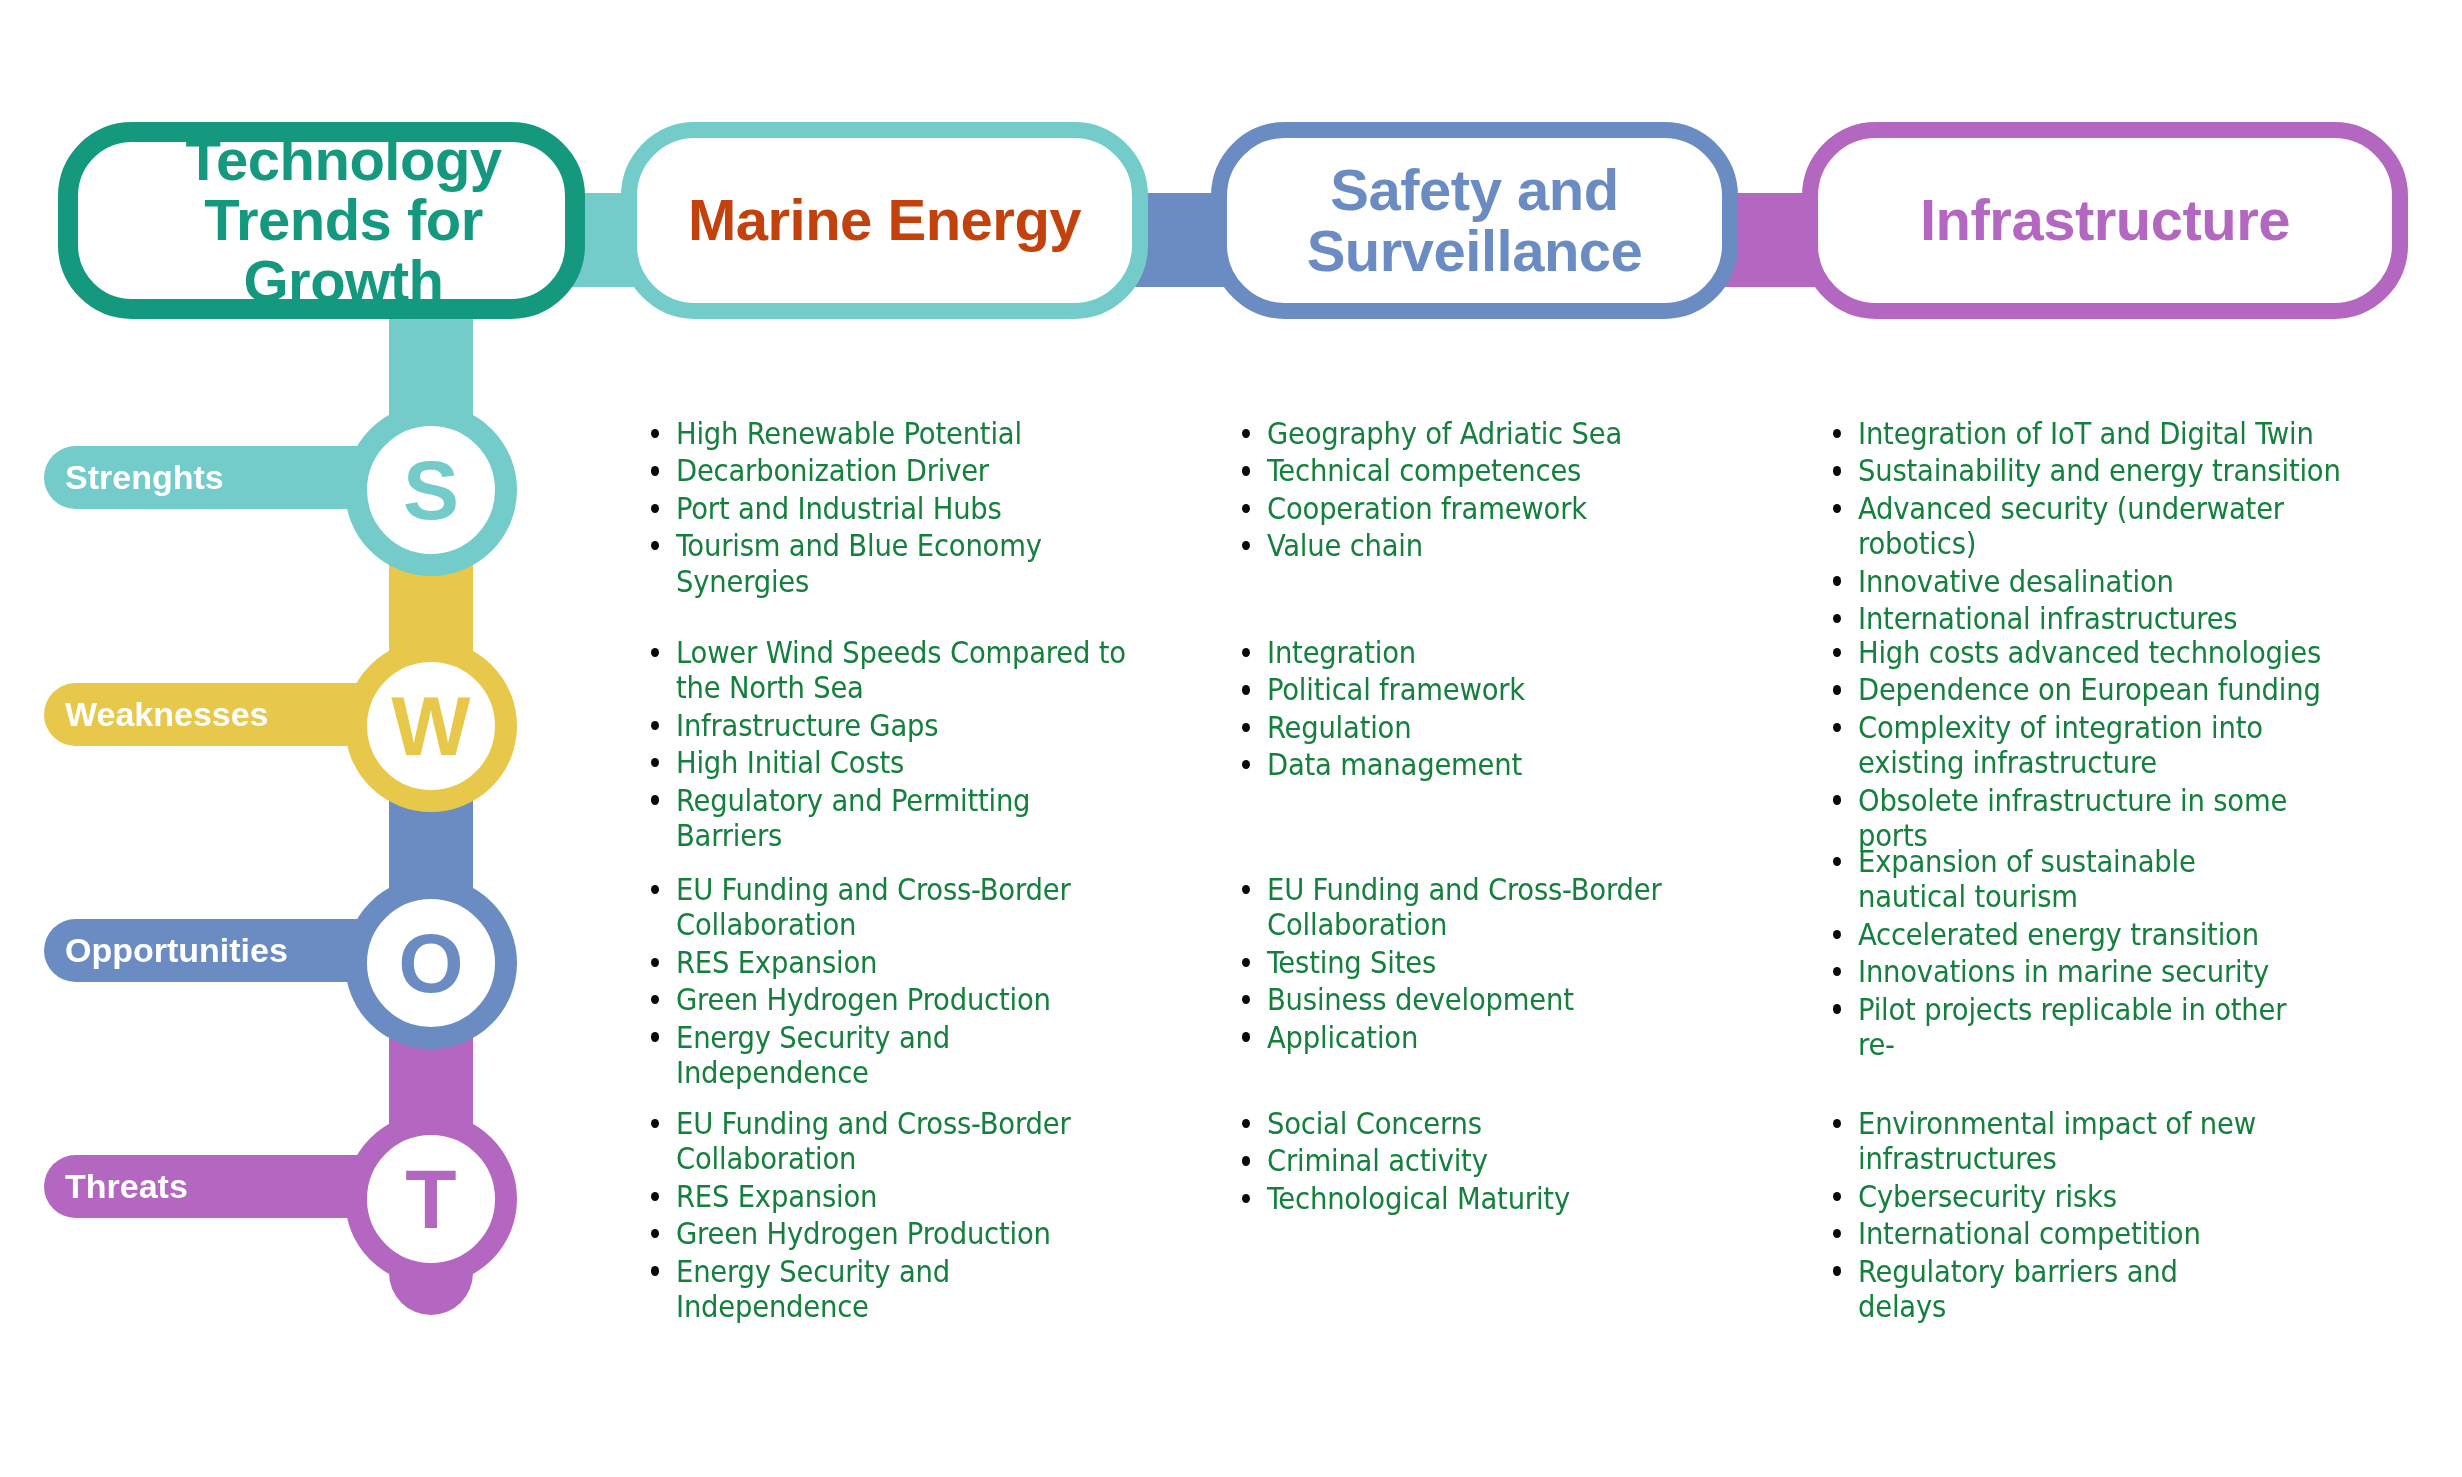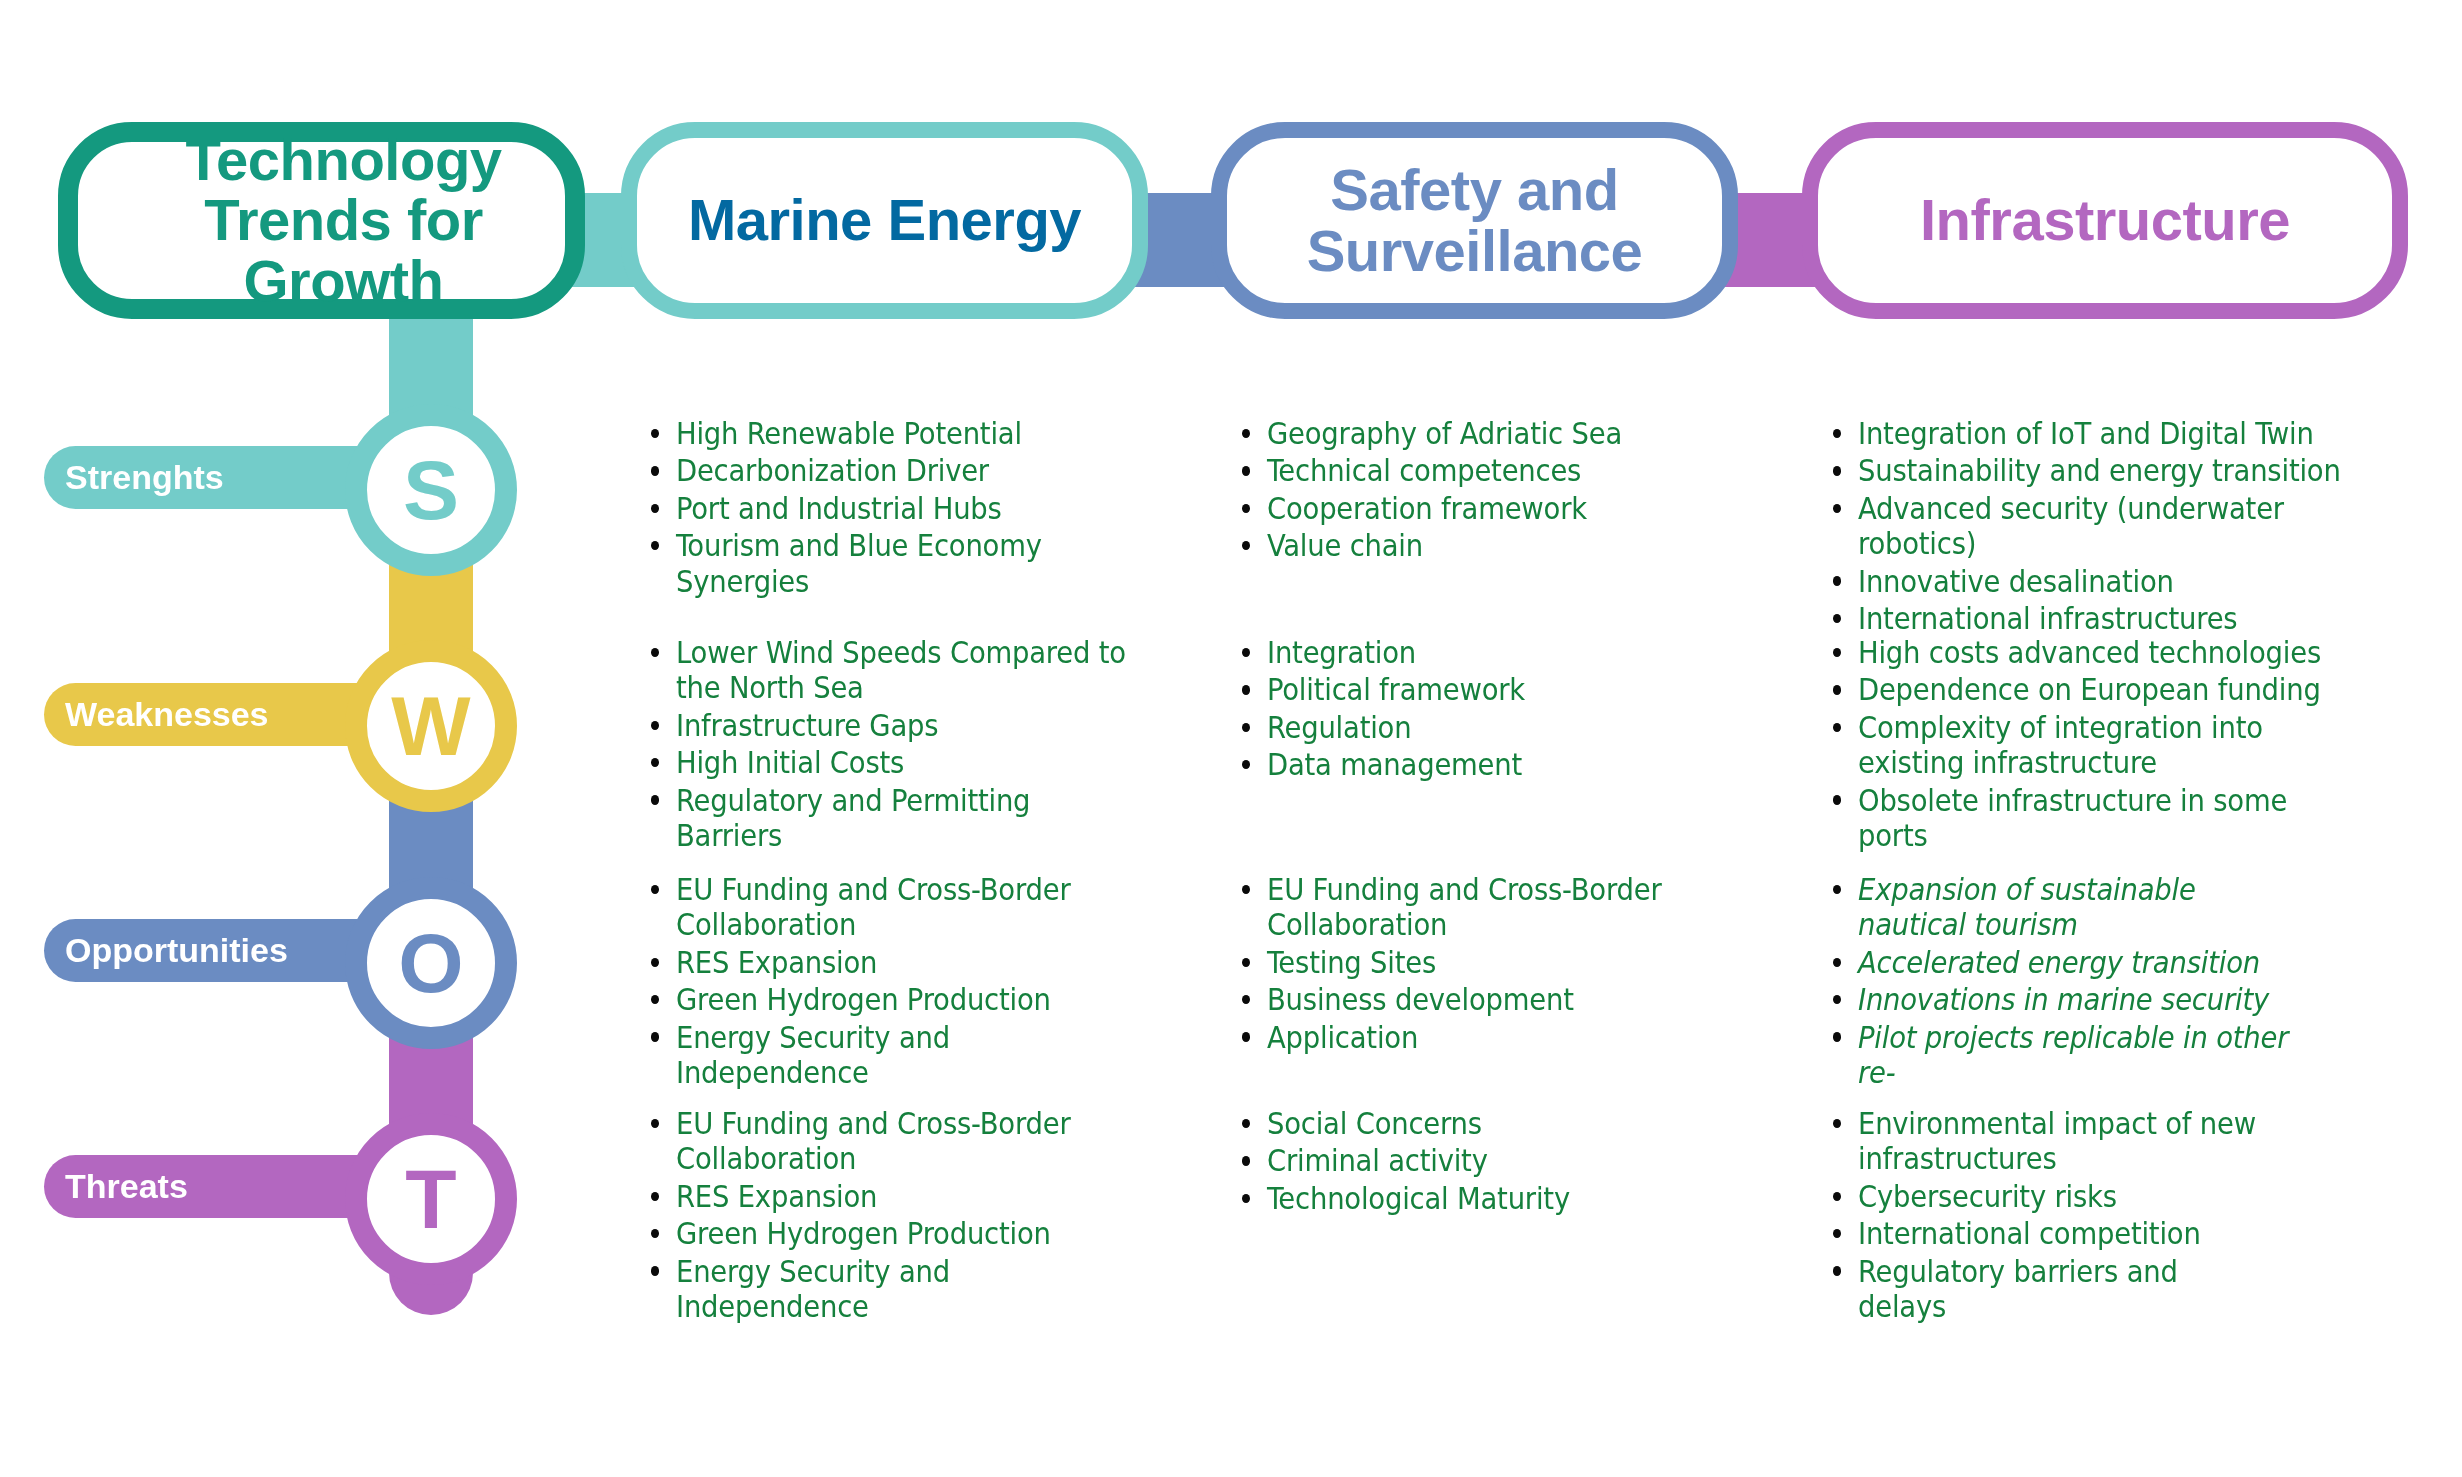--- a/index.html
+++ b/index.html
@@ -93,21 +93,21 @@
   <div class="hdr-link" style="left:1128px;top:193px;width:108px;height:94px;background:#6b8cc2;"></div>
   <div class="hdr-link" style="left:1719px;top:193px;width:108px;height:94px;background:#b367c0;"></div>
 
   <div class="hdr" style="left:58px;top:122px;width:527px;height:197px;border-width:20.7px;border-color:#14997f;">
     <div class="hdr-title" style="color:#14997f;font-size:58px;margin-left:44px;">Technology
 Trends for
 Growth</div>
   </div>
 
   <div class="hdr" style="left:621px;top:122px;width:527px;height:197px;border-width:16.7px;border-color:#73ccc9;">
-    <div class="hdr-title" style="color:#0369a1;font-size:58px;">Marine Energy</div>
+    <div class="hdr-title" style="color:#c2410c;font-size:58px;">Marine Energy</div>
   </div>
 
   <div class="hdr" style="left:1211px;top:122px;width:527px;height:197px;border-width:16.7px;border-color:#6b8cc2;">
     <div class="hdr-title" style="color:#6b8cc2;font-size:58px;">Safety and
 Surveillance</div>
   </div>
 
   <div class="hdr" style="left:1802px;top:122px;width:606px;height:197px;border-width:16.7px;border-color:#b367c0;">
     <div class="hdr-title" style="color:#b367c0;font-size:58px;">Infrastructure</div>
   </div>
@@ -219,21 +219,21 @@
       </ul>
   </div>
   <div class="cell" style="left:1822px;top:635px;width:537px;">
     <ul>
         <li>High costs advanced technologies</li>
         <li>Dependence on European funding</li>
         <li>Complexity of integration into existing infrastructure</li>
         <li>Obsolete infrastructure in some ports</li>
       </ul>
   </div>
-  <div class="cell" style="left:1822px;top:872px;width:483px;font-style:italic;">
+  <div class="cell" style="left:1822px;top:844px;width:483px;">
     <ul>
         <li>Expansion of sustainable nautical tourism</li>
         <li>Accelerated energy transition</li>
         <li>Innovations in marine security</li>
         <li>Pilot projects replicable in other re-</li>
       </ul>
   </div>
   <div class="cell" style="left:1822px;top:1106px;width:443px;">
     <ul>
         <li>Environmental impact of new infrastructures</li>

